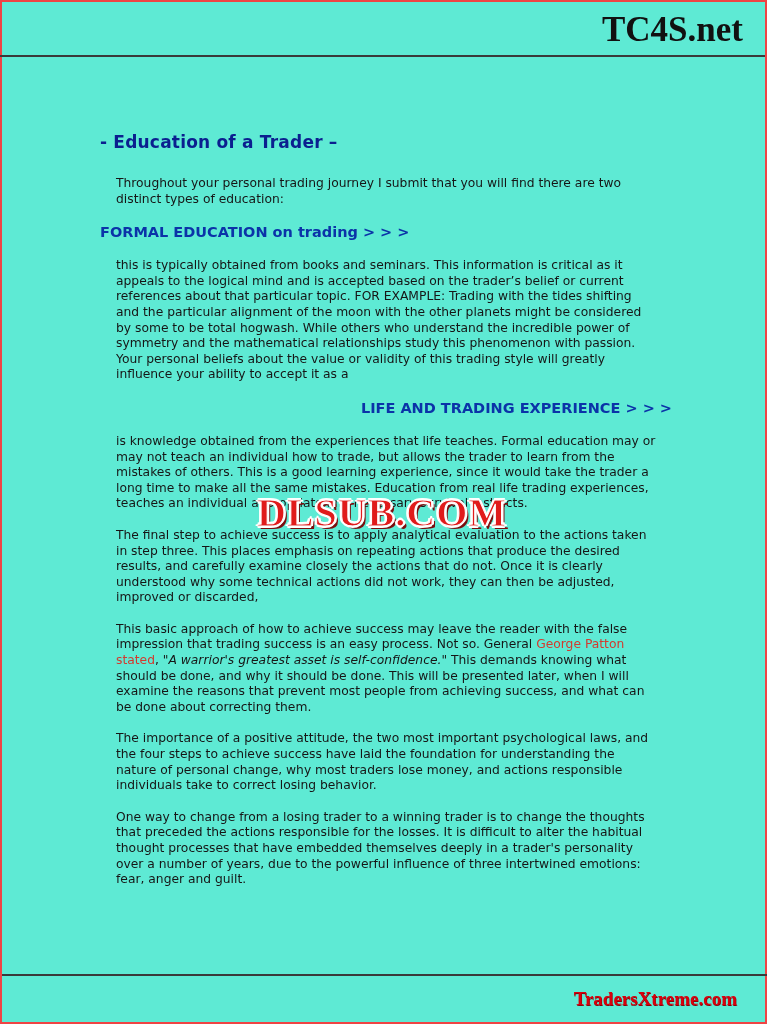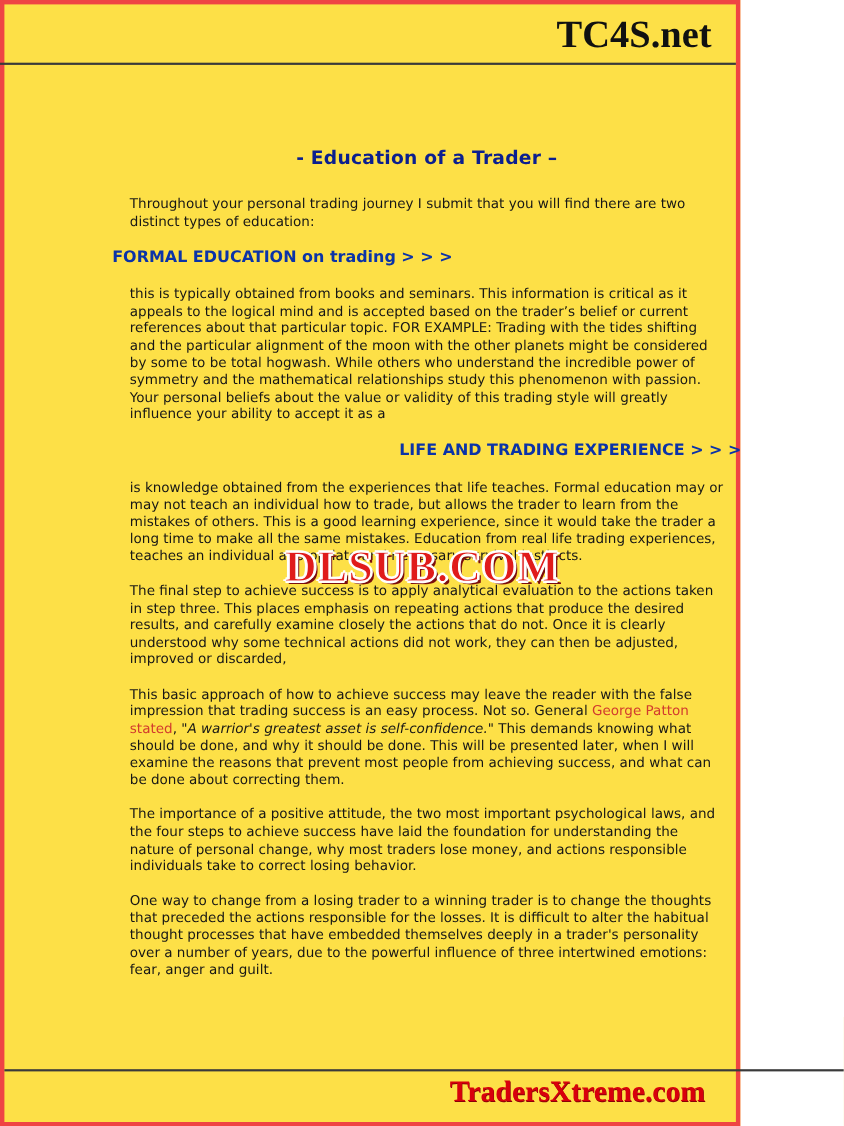--- a/index.html
+++ b/index.html
@@ -10,24 +10,24 @@
   body {
     width: 767px;
     height: 1024px;
     position: relative;
     font-family: "DejaVu Sans", sans-serif;
     overflow: hidden;
   }
   .page {
     position: absolute;
     left: 0; top: 0;
-    width: 673px;
+    width: 767px;
     height: 1024px;
-    background: #fde047;
-    border: 4px solid #ef4444;
+    background: #5eead4;
+    border: 2px solid #ef4444;
     box-sizing: border-box;
   }
 
   
   .site-brand {
     position: absolute;
     top: 8px;
     right: 22px;
     font-family: "Liberation Serif", serif;
     font-weight: bold;
@@ -45,21 +45,21 @@
     background: #3a3a3a;
   }
 
   
   .footer-brand {
     position: absolute;
     bottom: 12px;
     right: 28px;
     font-family: "Liberation Serif", serif;
     font-weight: bold;
-    font-size: 27px;
+    font-size: 19px;
     color: #d8000c;
     white-space: nowrap;
     text-shadow: 0.5px 0.5px 0 #8a0008;
   }
   .footer-rule {
     position: absolute;
     bottom: 46px;
     left: 0;
     width: 767px;
     height: 2px;
@@ -67,21 +67,20 @@
   }
 
   
   .doc {
     position: absolute;
     left: 98px;
     top: 130px;
     width: 572px;
   }
   .doc-title {
-    text-align: center;
     color: #0b1f8f;
     font-weight: bold;
     font-size: 17px;
     margin: 0 0 24px 0;
     letter-spacing: 0.2px;
   }
   p {
     margin: 16px;
     font-size: 12.3px;
     line-height: 15.6px;

